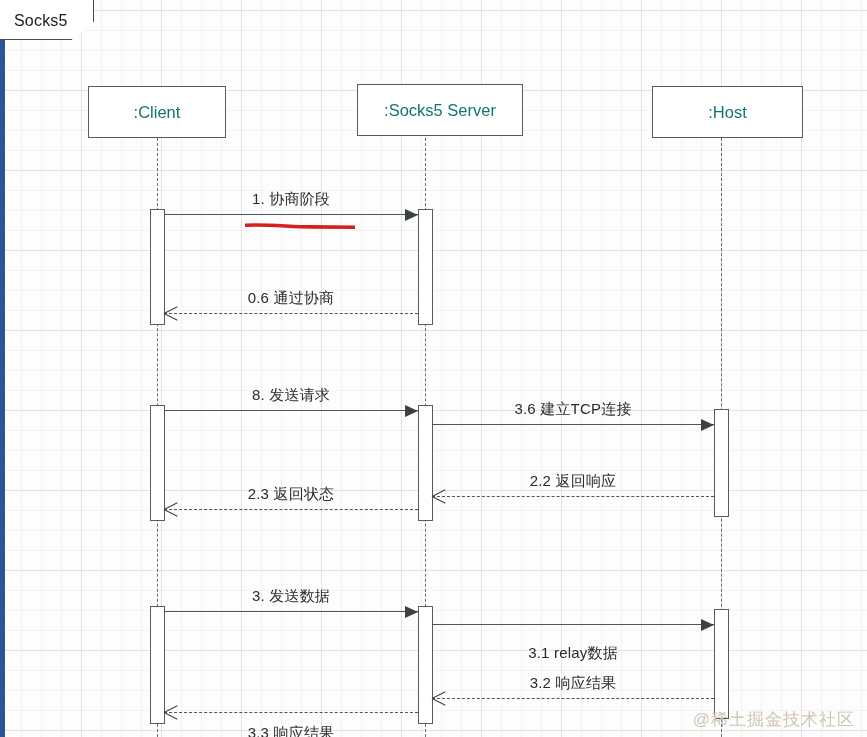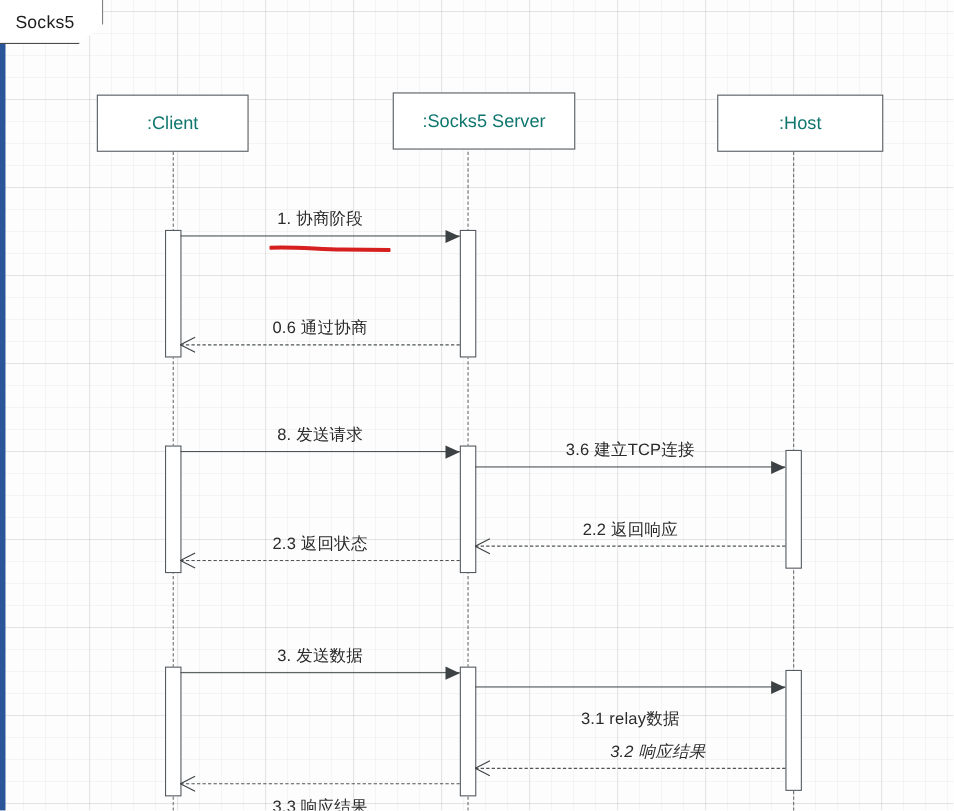--- a/index.html
+++ b/index.html
@@ -204,23 +204,24 @@
       <div class="arrowhead open-left" style="left: 164px; top: 502px;"></div>
       <div class="msg-label" style="left: 291px; top: 485px;">2.3 返回状态</div>
       <div class="msg-line solid" style="left: 164px; top: 611px; width: 254px;"></div>
       <div class="arrowhead filled-right" style="left: 405px; top: 606px;"></div>
       <div class="msg-label" style="left: 291px; top: 587px;">3. 发送数据</div>
       <div class="msg-line solid" style="left: 432px; top: 624px; width: 282px;"></div>
       <div class="arrowhead filled-right" style="left: 701px; top: 619px;"></div>
       <div class="msg-label" style="left: 573px; top: 600px; margin-top: 44px;">3.1 relay数据</div>
       <div class="msg-line dashed" style="left: 432px; top: 698px; width: 282px;"></div>
       <div class="arrowhead open-left" style="left: 432px; top: 691px;"></div>
-      <div class="msg-label" style="left: 598px; top: 674px; font-style: italic;">3.2 响应结果</div>
+      <div class="msg-label" style="left: 573px; top: 674px;">3.2 响应结果</div>
       <div class="msg-line dashed" style="left: 164px; top: 712px; width: 254px;"></div>
       <div class="arrowhead open-left" style="left: 164px; top: 705px;"></div>
       <div class="msg-label" style="left: 291px; top: 688px; margin-top: 36px;">3.3 响应结果</div>
     </div>
 
   <svg id="red-underline" viewBox="0 0 110 10" preserveAspectRatio="none">
     <path d="M1,3.2 C 22,2.2 44,4.6 66,4.9 C 84,5.1 98,5.0 109,5.2" fill="none" stroke="#d61f1f" stroke-width="3.6" stroke-linecap="round"></path>
   </svg>
 
+  <div id="watermark">@稀土掘金技术社区</div>
 </div>
 
 </body></html>

